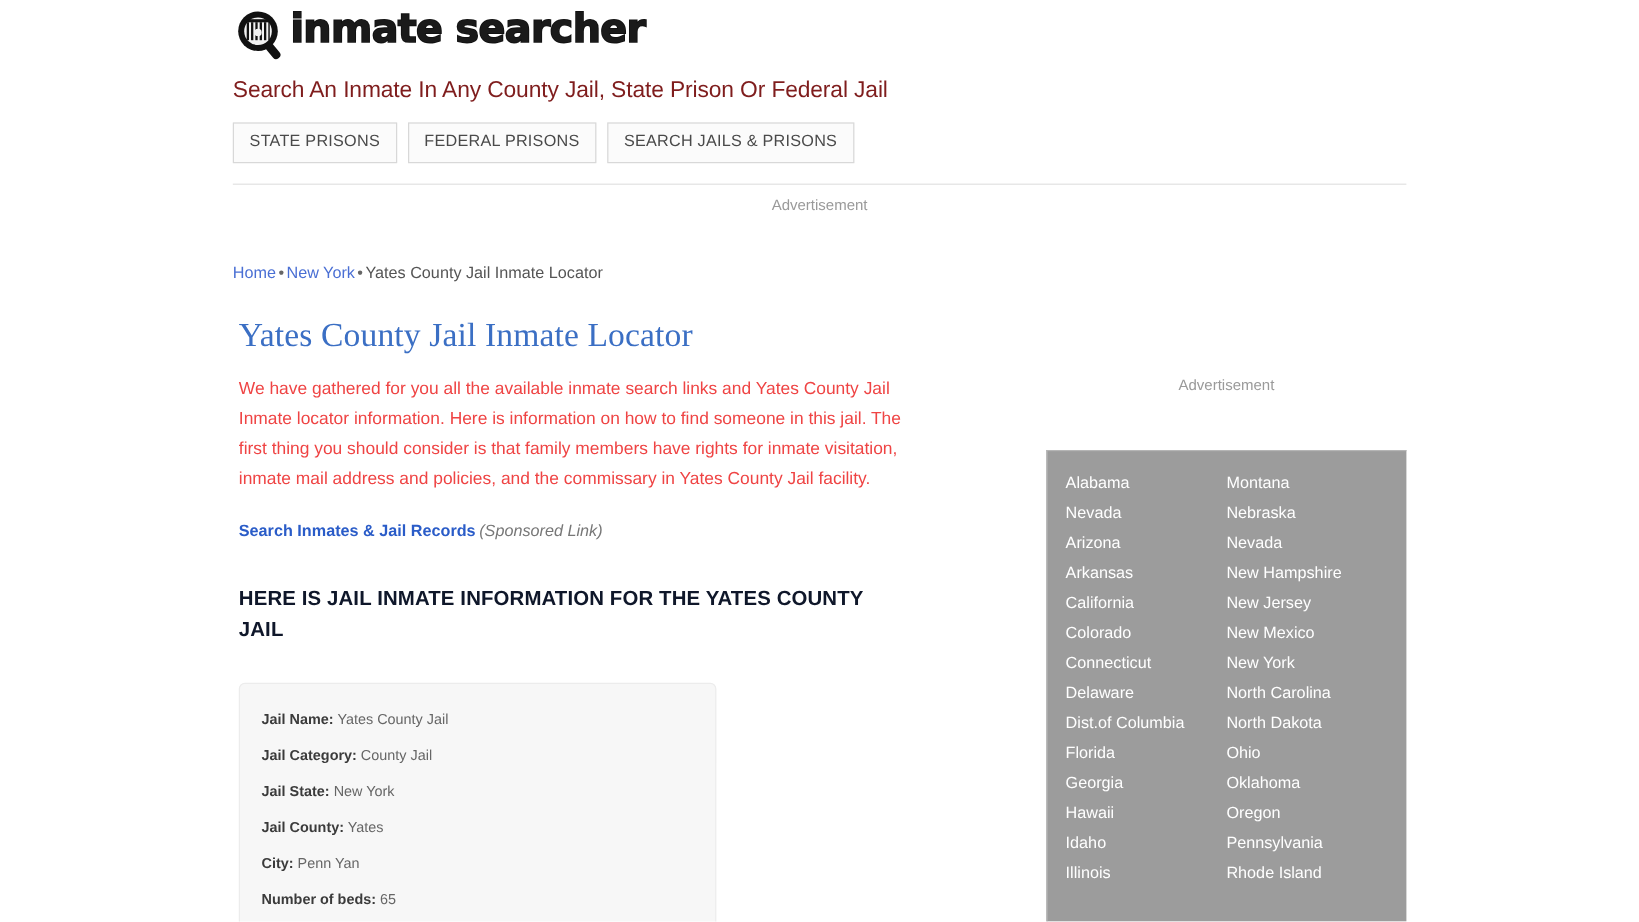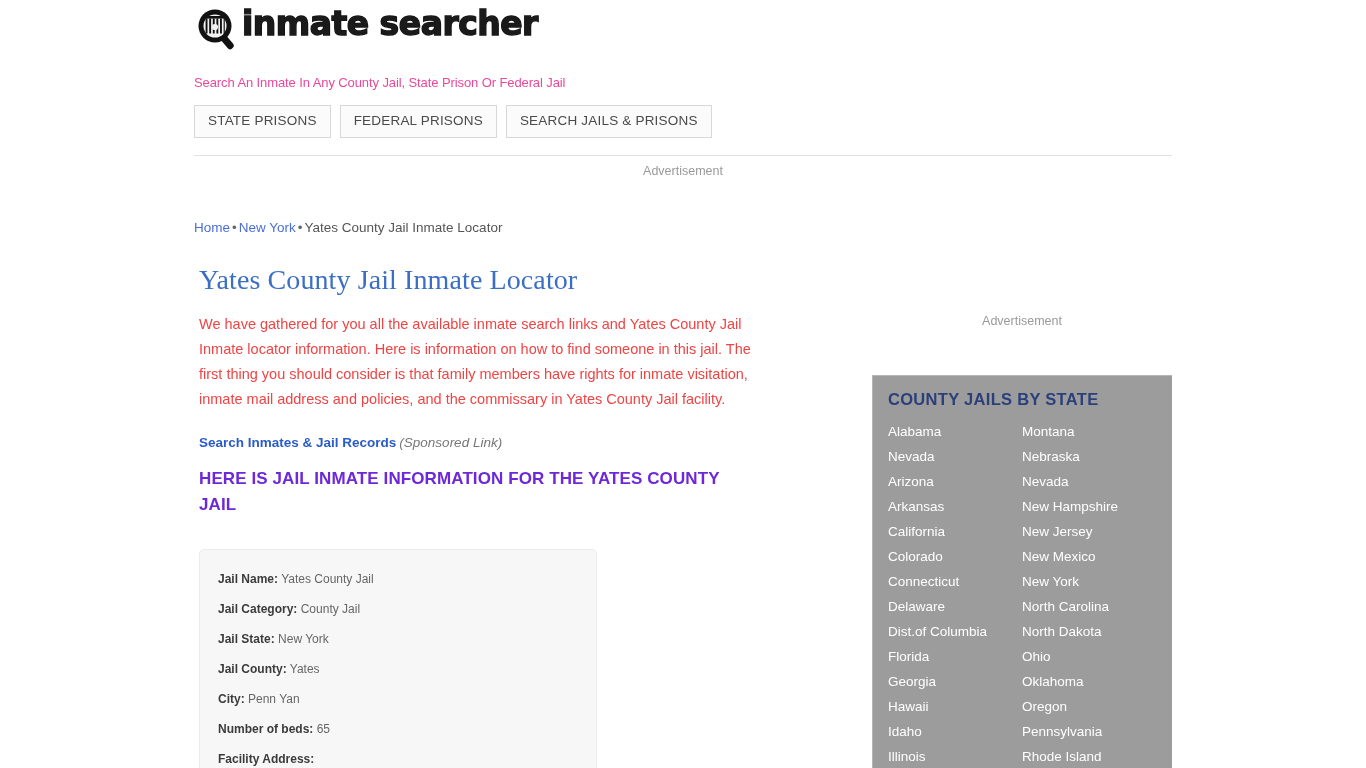--- a/index.html
+++ b/index.html
@@ -49,24 +49,24 @@
     letter-spacing: -0.5px;
     color: #1a1a1a;
     line-height: 1;
     -webkit-text-stroke: 1.4px #111;
     paint-order: stroke fill;
     position: relative;
     top: -1px;
   }
 
   .tagline {
-    font-size: 13px;
-    color: #ec4899;
+    font-size: 19px;
+    color: #7f1d1d;
     line-height: 1.2;
-    margin-top: 13px;
+    margin-top: 3px;
     letter-spacing: -0.1px;
   }
 
   
   .nav {
     margin-top: 14px;
     display: flex;
     gap: 9px;
   }
 
@@ -171,24 +171,24 @@
     text-decoration: none;
   }
 
   .sponsored .note {
     color: #777777;
     font-style: italic;
     margin-left: 3px;
   }
 
   h2.section-title {
-    margin: 16px 0 0 0;
+    margin: 36px 0 0 0;
     font-size: 17px;
     font-weight: bold;
-    color: #6d28d9;
+    color: #0f172a;
     line-height: 26px;
     letter-spacing: 0.1px;
     width: 560px;
     text-transform: uppercase;
   }
 
   
   .info-box {
     margin-top: 31px;
     width: 360px;
@@ -333,21 +333,20 @@
         <span>65</span>
       </div>
       <div class="info-row">
         <b>Facility Address:</b>
         <span></span>
       </div>
     </div>
   </div>
 
   <div class="sidebar-panel">
-    <div class="sidebar-title">COUNTY JAILS BY STATE</div>
     <div class="state-grid">
       <div>
         <a class="state-link" href="#">Alabama</a>
         <a class="state-link" href="#">Nevada</a>
         <a class="state-link" href="#">Arizona</a>
         <a class="state-link" href="#">Arkansas</a>
         <a class="state-link" href="#">California</a>
         <a class="state-link" href="#">Colorado</a>
         <a class="state-link" href="#">Connecticut</a>
         <a class="state-link" href="#">Delaware</a>

